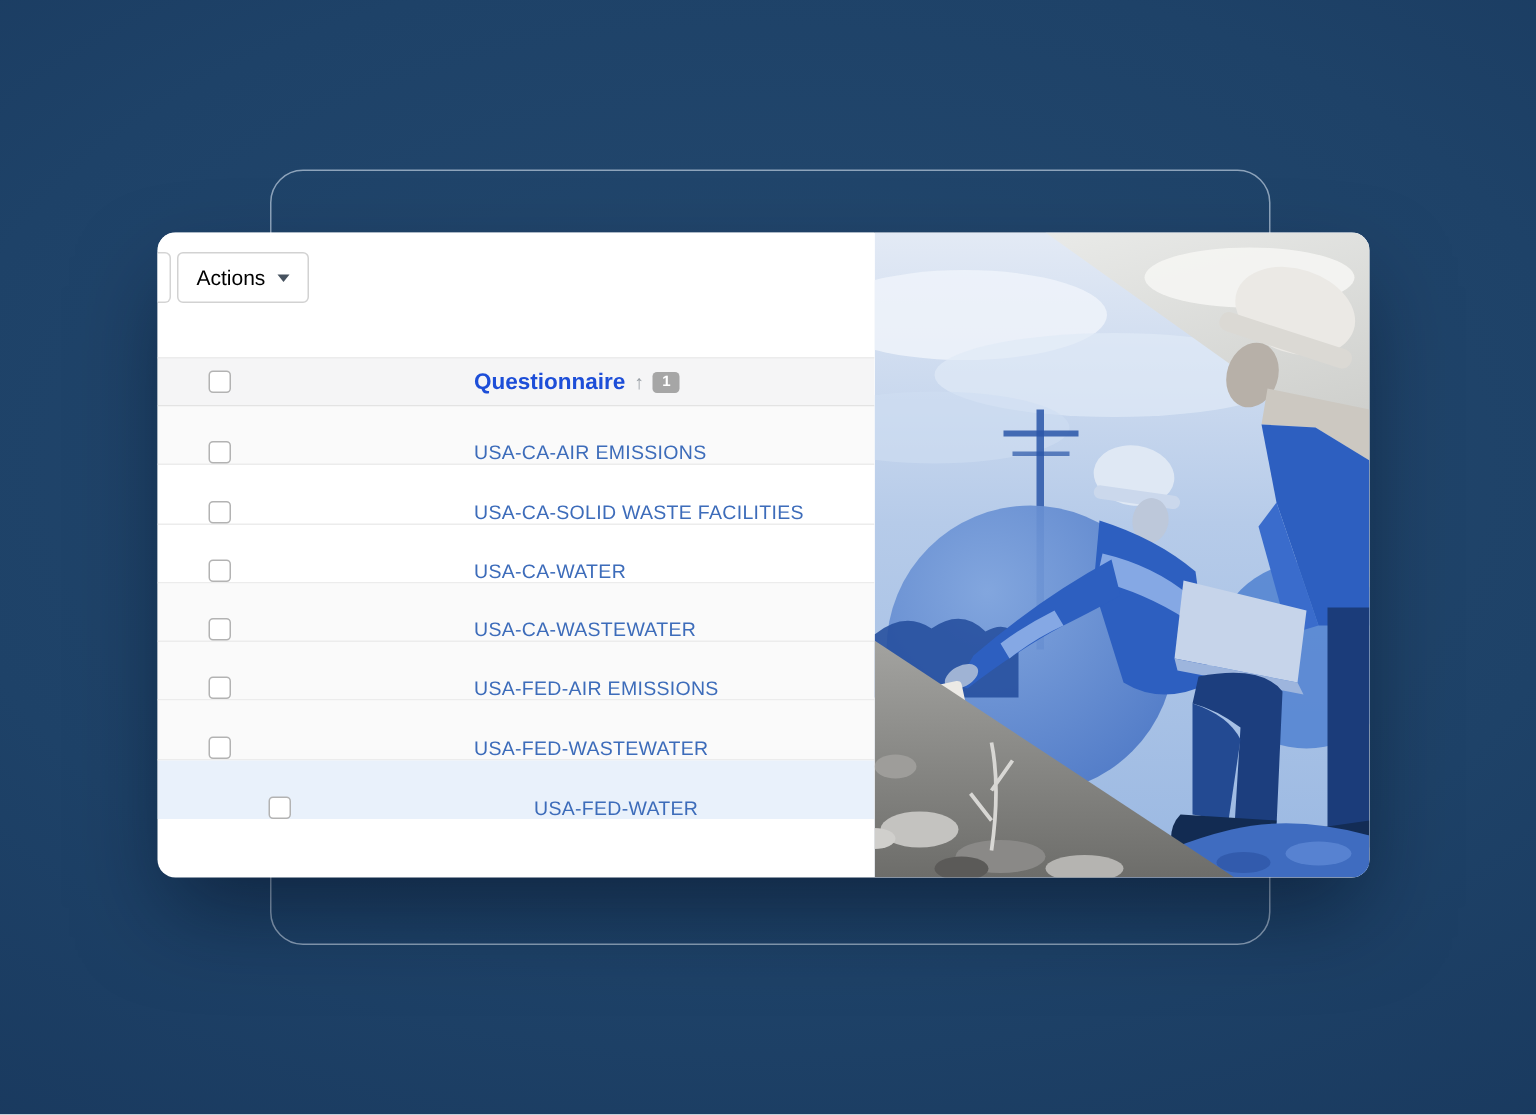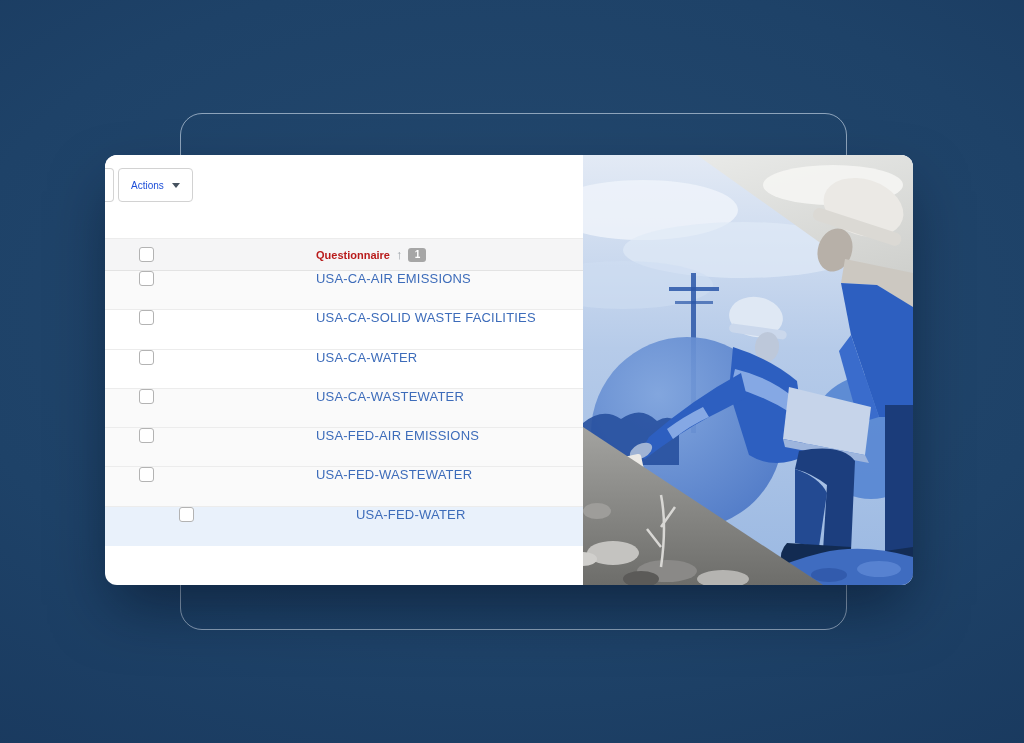--- a/index.html
+++ b/index.html
@@ -14,35 +14,35 @@
     background:#ffffff;border-radius:12px;box-shadow:0 28px 60px -8px rgba(3,14,32,.55);}
   .table-pane{position:absolute;left:0;top:0;width:478px;height:430px;overflow:hidden;
     border-radius:12px 0 0 12px;}
   
   .toolbar{position:relative;height:83px;background:#fff;}
   .btn-fragment{position:absolute;left:0;top:13px;width:9px;height:34px;background:#fff;
     border:1px solid #d4d4d4;border-left:none;border-radius:0 4px 4px 0;box-sizing:border-box;}
   .actions-btn{position:absolute;left:13px;top:13px;height:34px;padding:0 12px;
     background:#fff;border:1px solid #d2d2d2;border-radius:4px;box-sizing:border-box;
     display:flex;align-items:center;gap:8px;cursor:pointer;}
-  .actions-btn .lbl{font-size:10px;color:#1d4ed8;}
+  .actions-btn .lbl{font-size:14px;color:#000000;}
   .caret{width:0;height:0;border-left:4.5px solid transparent;border-right:4.5px solid transparent;
     border-top:5.5px solid #46525f;margin-top:1px;}
   
   .thead{height:33px;background:#f5f5f6;border-top:1px solid #ececec;border-bottom:1px solid #e3e3e3;
     display:flex;align-items:center;box-sizing:border-box;}
-  .row{height:39.25px;display:flex;align-items:flex-start;background:#fff;
+  .row{height:39.25px;display:flex;align-items:flex-end;background:#fff;
     border-bottom:1px solid #ececec;box-sizing:border-box;}
   .row.alt{background:#fafafa;}
   .row.highlight{background:#e9f1fb;border-bottom:none;padding-left:40px;}
   .cb-cell{width:211px;padding-left:34px;box-sizing:border-box;display:flex;align-items:center;}
   .checkbox{width:15px;height:15px;background:#fff;border:1.5px solid #b3b3b3;border-radius:3px;
     box-sizing:border-box;cursor:pointer;}
   .col-header{display:flex;align-items:center;gap:6px;cursor:pointer;}
-  .col-header .txt{font-size:11px;font-weight:700;color:#b91c1c;}
+  .col-header .txt{font-size:15px;font-weight:700;color:#1d4ed8;}
   .sort-arrow{font-size:13px;color:#9aa0a6;line-height:1;}
   .sort-badge{min-width:14px;height:14px;padding:0 2px;background:#a6a6a6;border-radius:3px;
     color:#fff;font-size:10px;font-weight:700;display:flex;align-items:center;justify-content:center;}
   .q-link{font-size:13px;color:#3d6cba;letter-spacing:.2px;cursor:pointer;text-decoration:none;}
   
   .photo-pane{position:absolute;left:478px;top:0;width:330px;height:430px;
     border-radius:0 12px 12px 0;overflow:hidden;}
   .photo-pane svg{display:block;}
 </style>
 </head>

